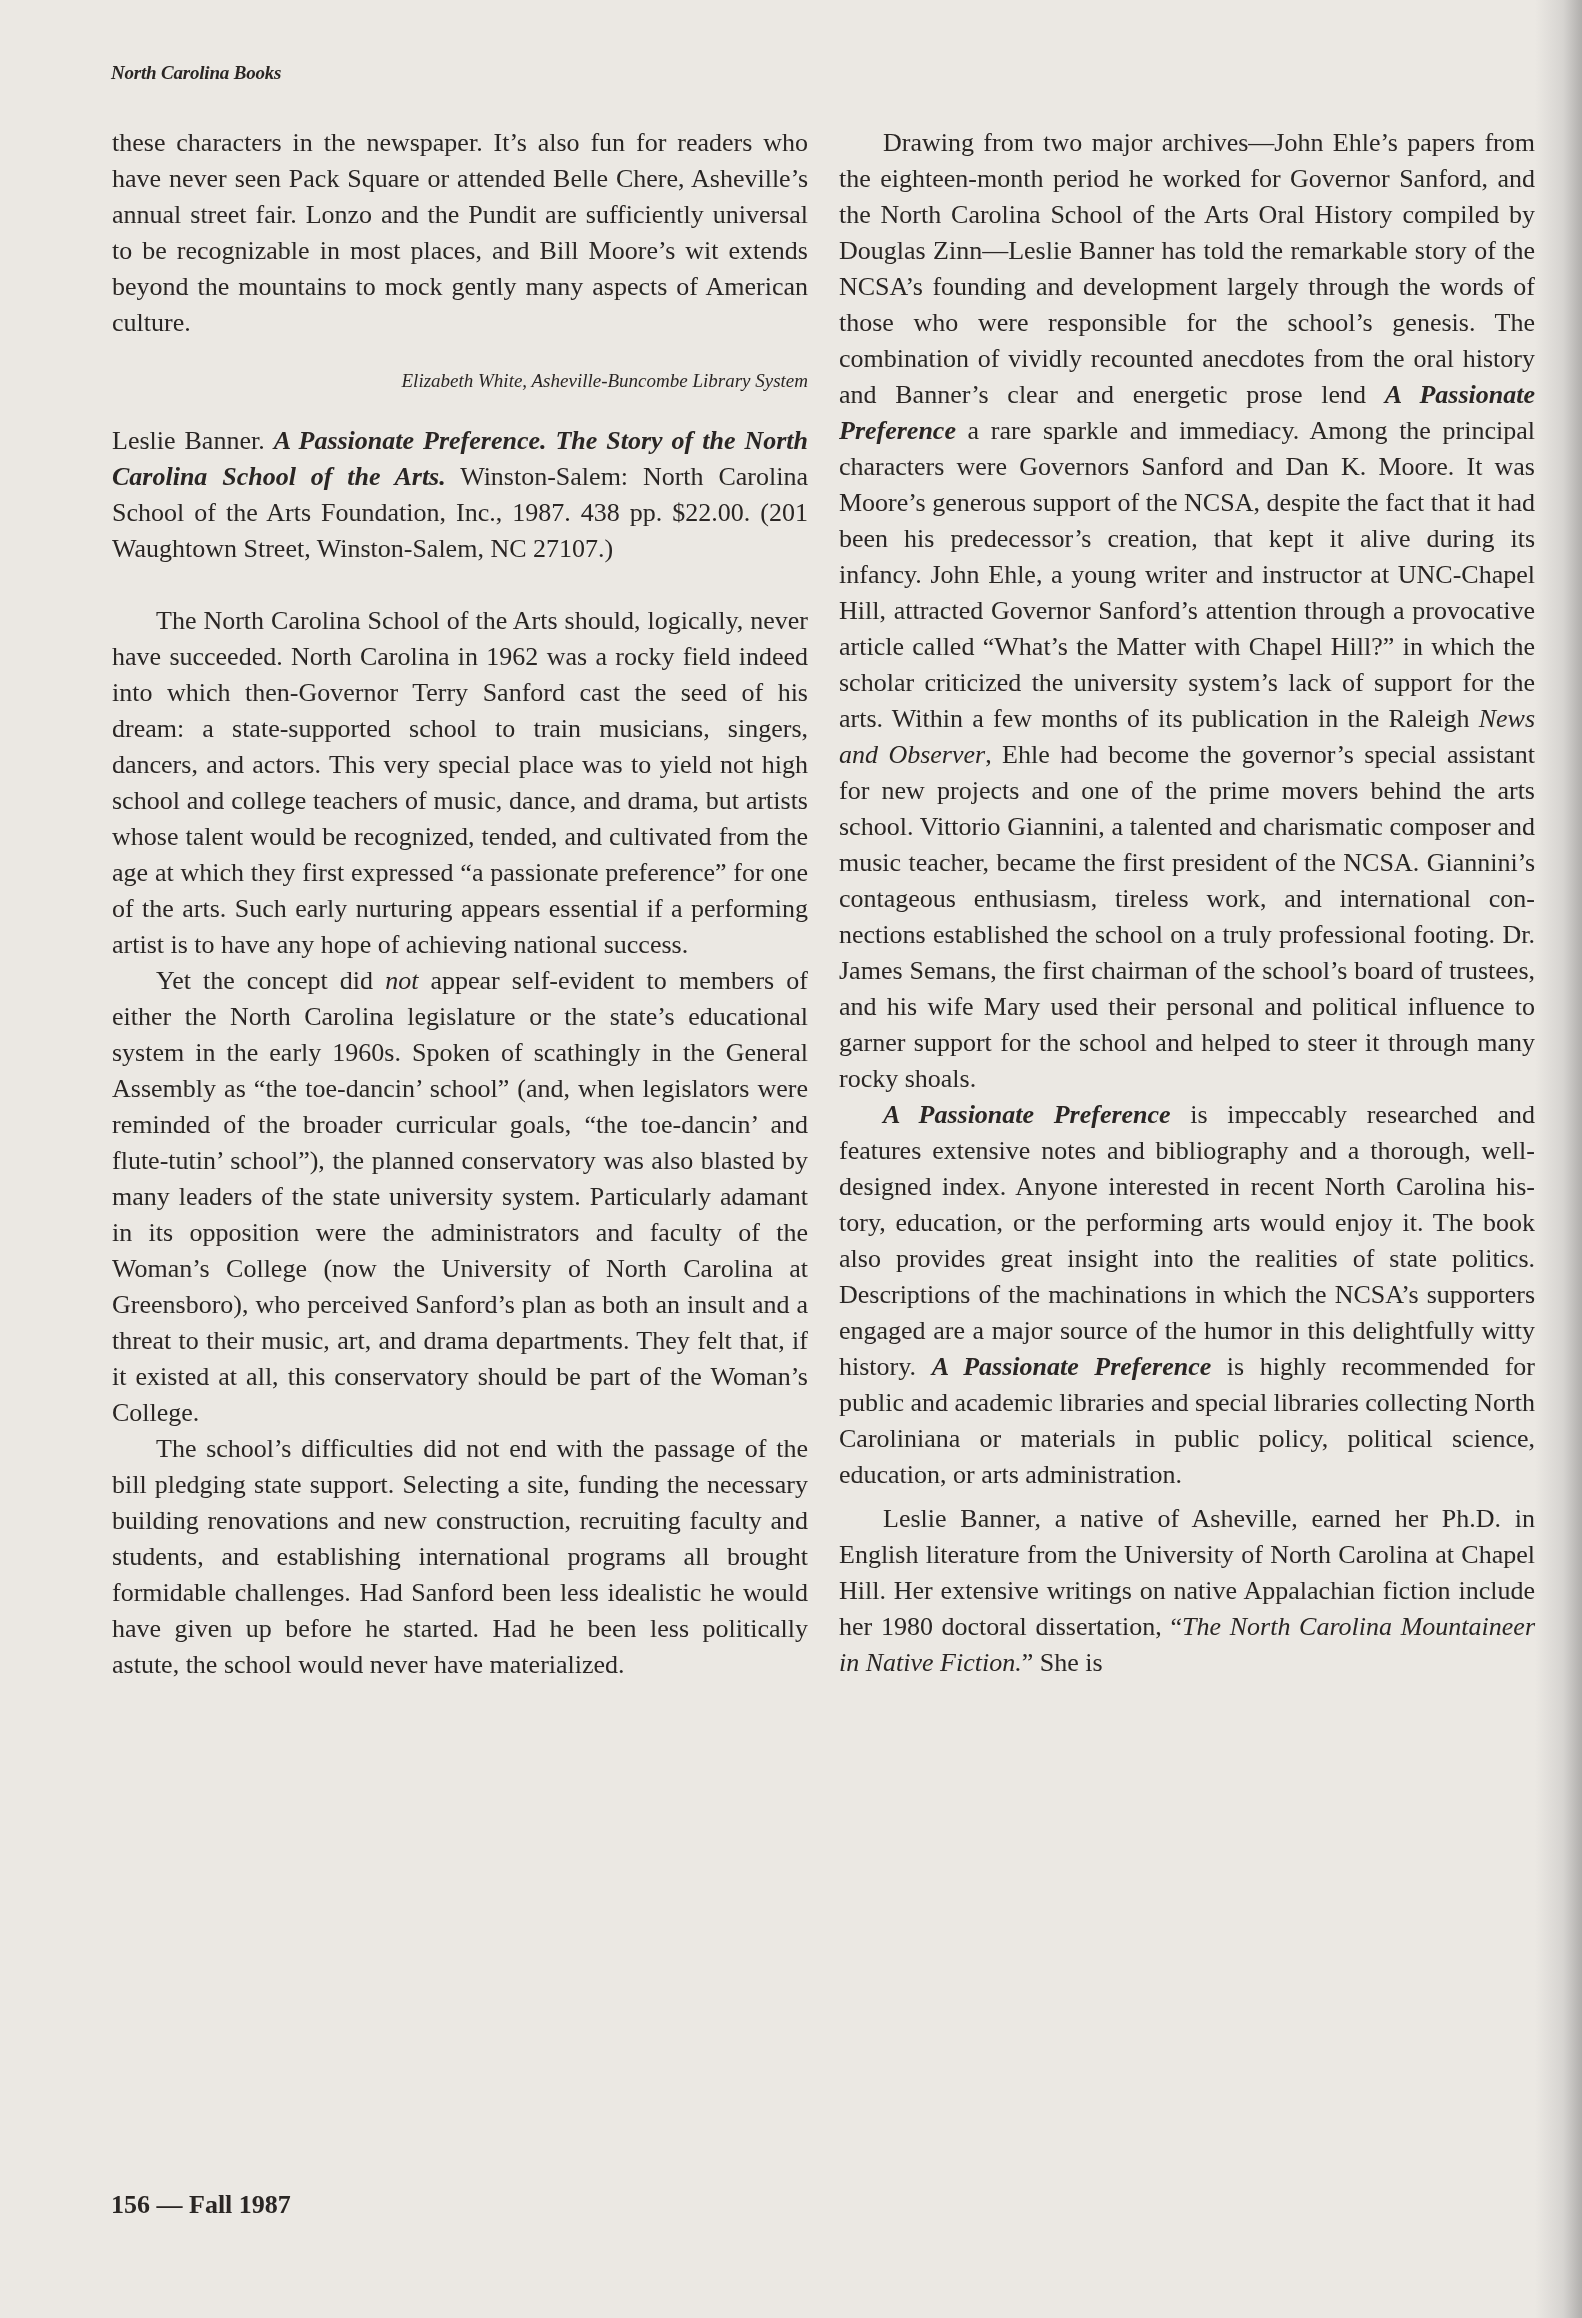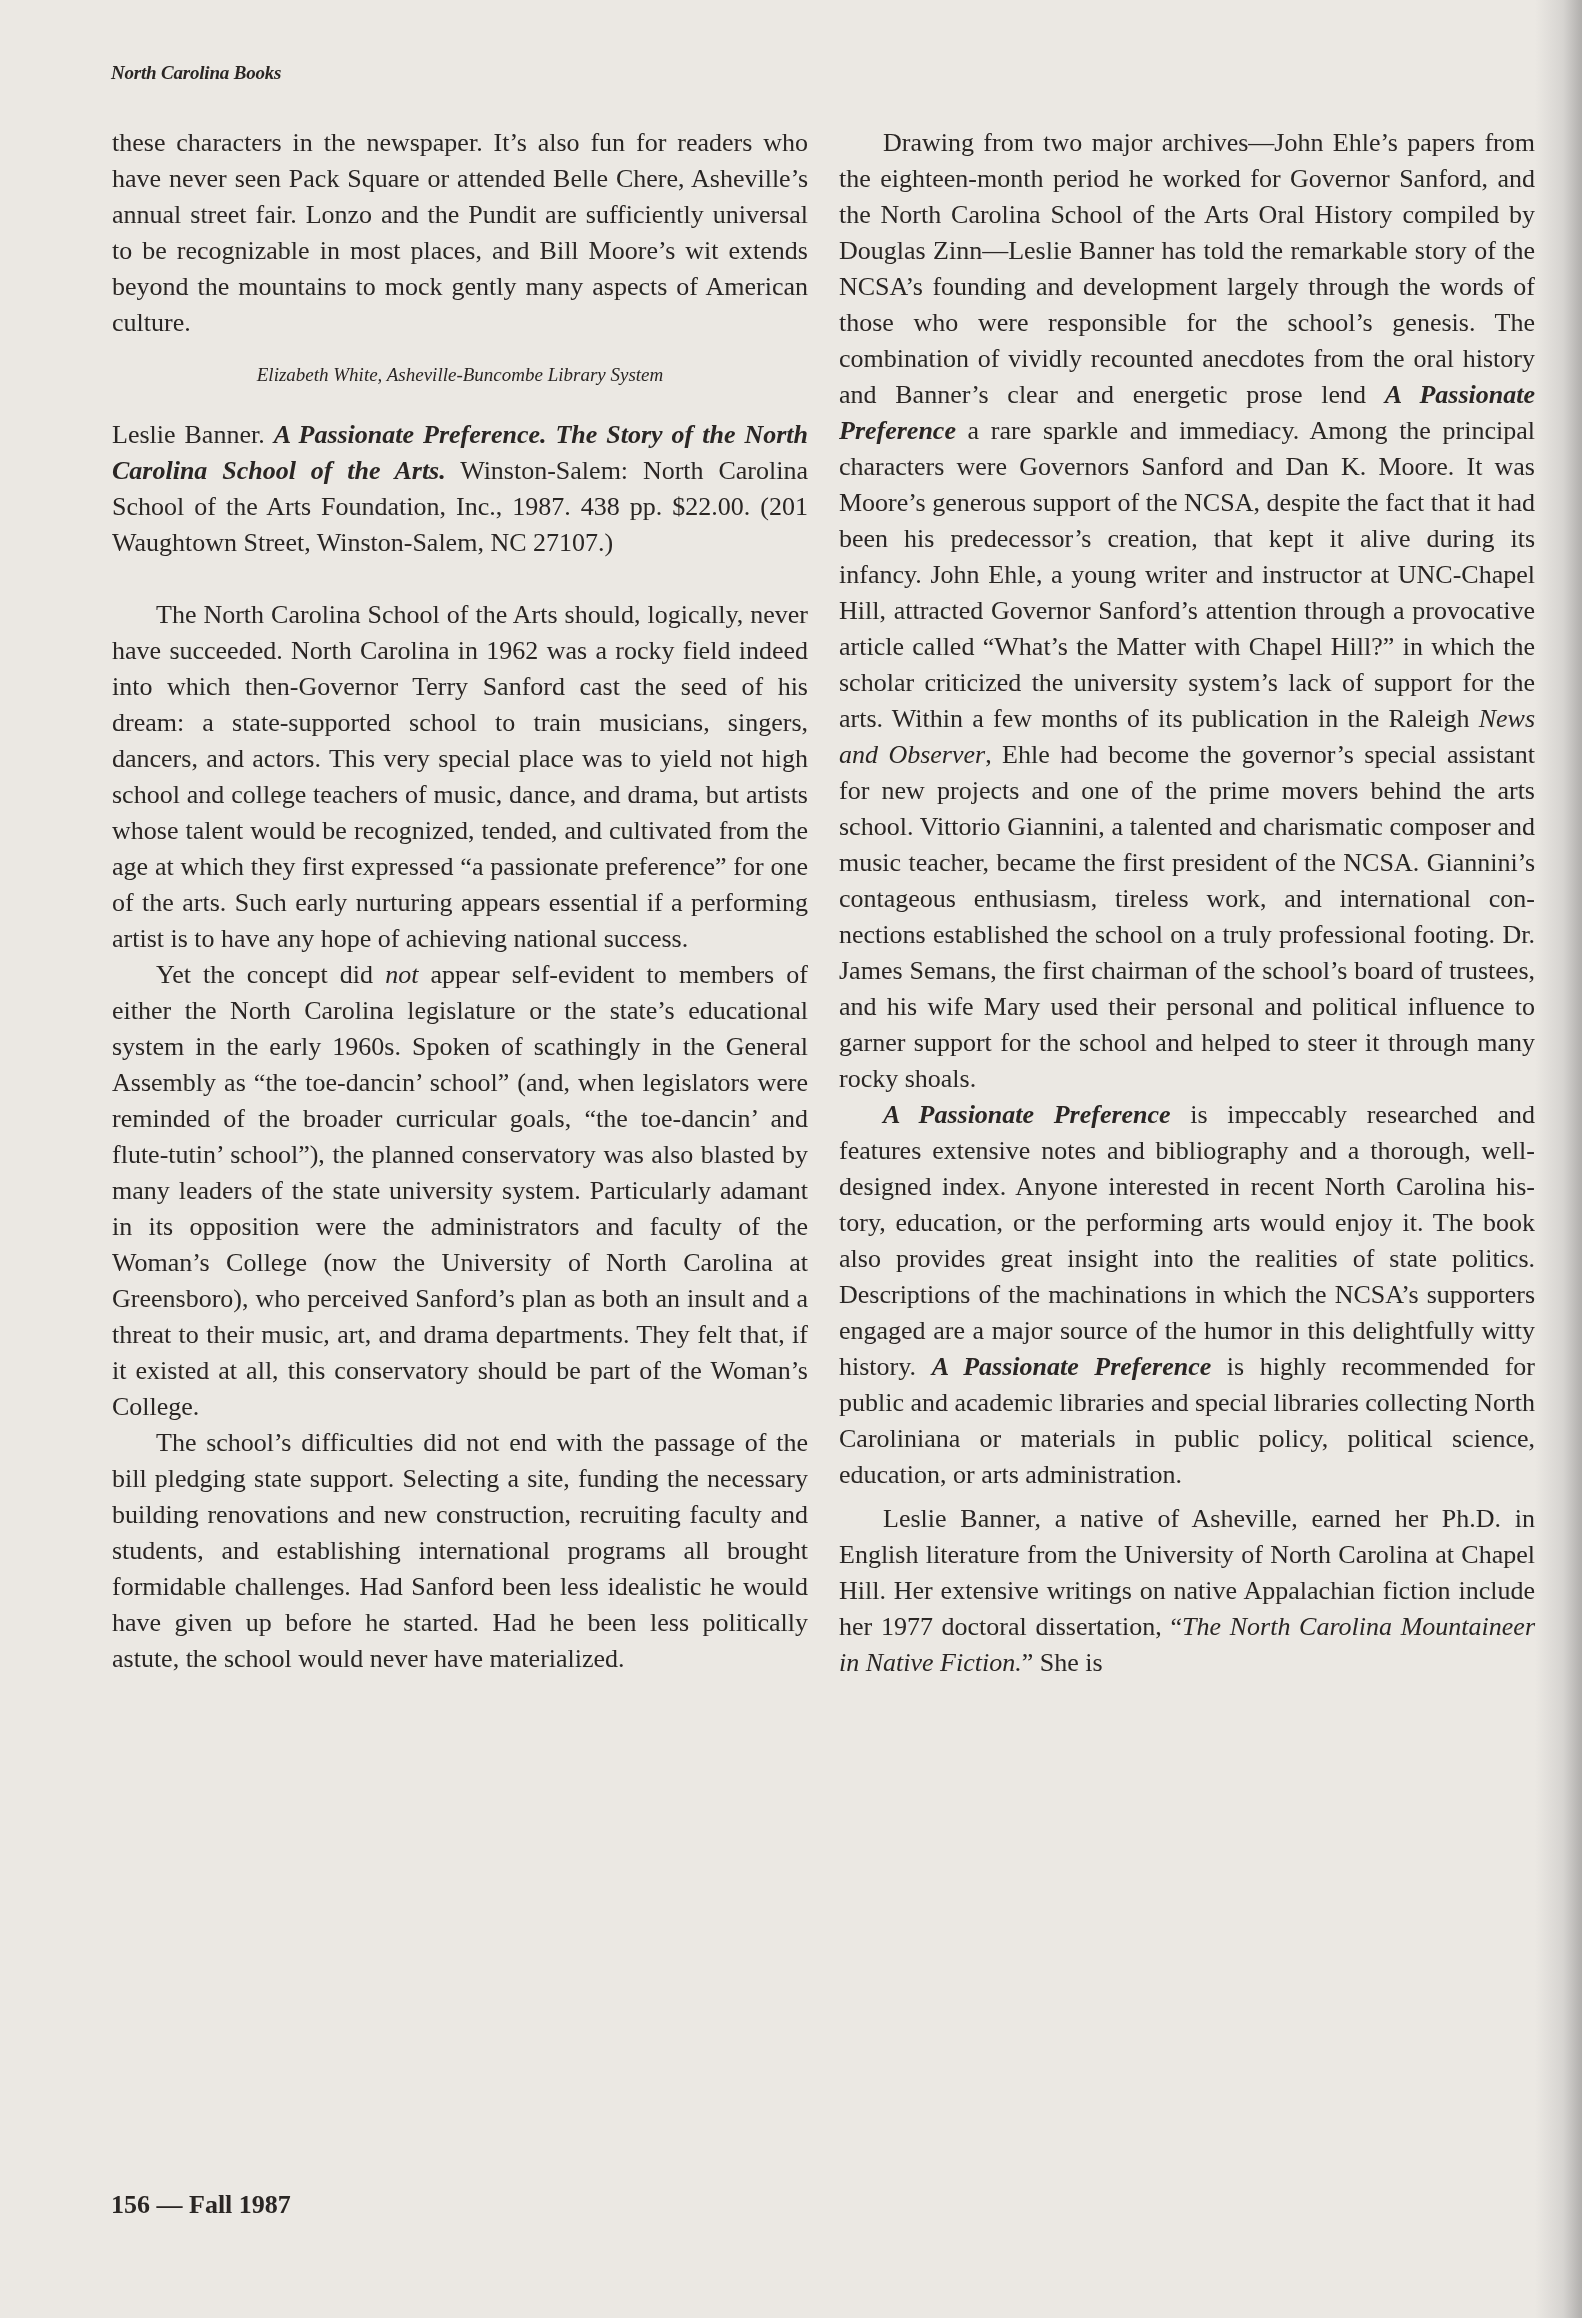--- a/index.html
+++ b/index.html
@@ -21,21 +21,21 @@
     position: absolute; top: 125px; width: 696px;
     font-size: 26px; line-height: 36px; text-align: justify;
     hyphens: manual;
   }
   .col-left { left: 112px; }
   .col-right { left: 839px; }
   p { margin: 0; }
   .indent { text-indent: 44px; }
   .byline {
     font-style: italic; font-size: 19px; line-height: 24px;
-    margin-top: 22px; margin-bottom: 30px; text-align: center;
+    margin-top: 28px; margin-bottom: 30px; text-align: right;
   }
   .citation { text-align: justify; margin-bottom: 36px; }
   .title-bi { font-weight: bold; font-style: italic; }
   .it { font-style: italic; }
   .folio {
     position: absolute; left: 111px; top: 2190px;
     font-size: 26px;
     font-weight: bold;
   }
 </style>
@@ -57,17 +57,17 @@
   </p>
 
   <p class="indent">The North Carolina School of the Arts should, logically, never have succeeded. North Carolina in 1962 was a rocky field indeed into which then-Governor Terry Sanford cast the seed of his dream: a state-supported school to train musi­cians, singers, dancers, and actors. This very spe­cial place was to yield not high school and college teachers of music, dance, and drama, but artists whose talent would be recognized, tended, and cultivated from the age at which they first expressed “a passionate preference” for one of the arts. Such early nurturing appears essential if a performing artist is to have any hope of achieving national success.</p>
   <p class="indent"><span>Yet the concept did </span><span class="it">not</span><span> appear self-evident to members of either the North Carolina legislature or the state’s educational system in the early 1960s. Spoken of scathingly in the General Assembly as “the toe-dancin’ school” (and, when legislators were reminded of the broader curricu­lar goals, “the toe-dancin’ and flute-tutin’ school”), the planned conservatory was also blasted by many leaders of the state university system. Par­ticularly adamant in its opposition were the administrators and faculty of the Woman’s Col­lege (now the University of North Carolina at Greensboro), who perceived Sanford’s plan as both an insult and a threat to their music, art, and drama departments. They felt that, if it existed at all, this conservatory should be part of the Woman’s College.</span></p>
   <p class="indent">The school’s difficulties did not end with the passage of the bill pledging state support. Select­ing a site, funding the necessary building renova­tions and new construction, recruiting faculty and students, and establishing international pro­grams all brought formidable challenges. Had Sanford been less idealistic he would have given up before he started. Had he been less politically astute, the school would never have materialized.</p>
 </div>
 
 <div class="column col-right">
   <p class="indent"><span>Drawing from two major archives—John Ehle’s papers from the eighteen-month period he worked for Governor Sanford, and the North Carolina School of the Arts Oral History compiled by Douglas Zinn—Leslie Banner has told the remarkable story of the NCSA’s founding and development largely through the words of those who were responsible for the school’s genesis. The combination of vividly recounted anecdotes from the oral history and Banner’s clear and energetic prose lend </span><span class="title-bi">A Passionate Preference</span><span> a rare spar­kle and immediacy. Among the principal charac­ters were Governors Sanford and Dan K. Moore. It was Moore’s generous support of the NCSA, de­spite the fact that it had been his predecessor’s creation, that kept it alive during its infancy. John Ehle, a young writer and instructor at UNC-Chapel Hill, attracted Governor Sanford’s atten­tion through a provocative article called “What’s the Matter with Chapel Hill?” in which the scholar criticized the university system’s lack of support for the arts. Within a few months of its publica­tion in the Raleigh </span><span class="it">News and Observer</span><span>, Ehle had become the governor’s special assistant for new projects and one of the prime movers behind the arts school. Vittorio Giannini, a talented and char­ismatic composer and music teacher, became the first president of the NCSA. Giannini’s contageous enthusiasm, tireless work, and international con­nections established the school on a truly profes­sional footing. Dr. James Semans, the first chairman of the school’s board of trustees, and his wife Mary used their personal and political influence to garner support for the school and helped to steer it through many rocky shoals.</span></p>
   <p class="indent"><span class="title-bi">A Passionate Preference</span><span> is impeccably re­searched and features extensive notes and bibli­ography and a thorough, well-designed index. Anyone interested in recent North Carolina his­tory, education, or the performing arts would enjoy it. The book also provides great insight into the realities of state politics. Descriptions of the machinations in which the NCSA’s supporters engaged are a major source of the humor in this delightfully witty history. </span><span class="title-bi">A Passionate Prefer­ence</span><span> is highly recommended for public and aca­demic libraries and special libraries collecting North Caroliniana or materials in public policy, political science, education, or arts administra­tion.</span></p>
-  <p class="indent" style="margin-top:8px"><span>Leslie Banner, a native of Asheville, earned her Ph.D. in English literature from the University of North Carolina at Chapel Hill. Her extensive writings on native Appalachian fiction include her 1977 doctoral dissertation, “</span><span class="it">The North Caro­lina Mountaineer in Native Fiction.</span><span>” She is</span></p>
+  <p class="indent" style="margin-top:8px"><span>Leslie Banner, a native of Asheville, earned her Ph.D. in English literature from the University of North Carolina at Chapel Hill. Her extensive writings on native Appalachian fiction include her 1980 doctoral dissertation, “</span><span class="it">The North Caro­lina Mountaineer in Native Fiction.</span><span>” She is</span></p>
 </div>
 
 <div class="folio">156 — Fall 1987</div>
 
 
 </body></html>

